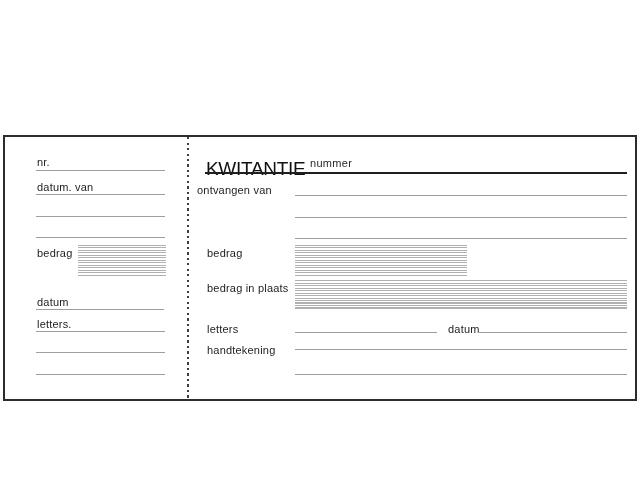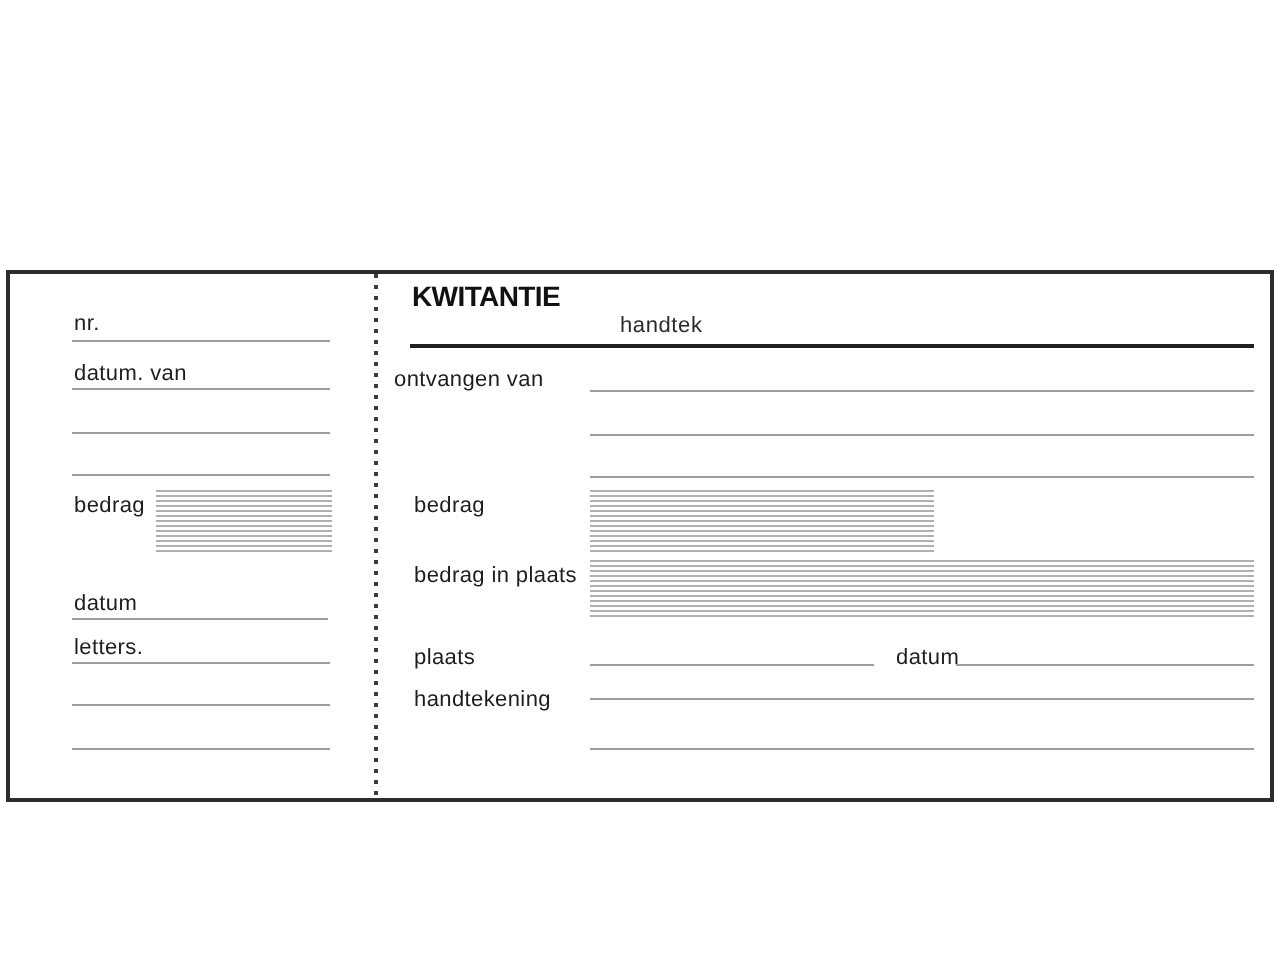--- a/index.html
+++ b/index.html
@@ -47,22 +47,22 @@
       #ffffff 1px, #ffffff 2.5px);
   }
   .perforation{
     position:absolute;left:182px;top:0;width:2px;height:262px;
     background:repeating-linear-gradient(
       to bottom,
       #3c3c3c 0px, #3c3c3c 2px,
       transparent 2px, transparent 5.5px);
   }
   .title{
-    position:absolute;left:201px;top:0;
-    font-size:14px;font-weight:bold;letter-spacing:-0.3px;
+    position:absolute;left:201px;top:21px;
+    font-size:19px;font-weight:normal;letter-spacing:-0.3px;
     color:#111111;line-height:22px;
   }
   .nummer{
     position:absolute;left:305px;top:20px;
     font-size:11px;color:#2a2a2a;letter-spacing:0.3px;
   }
 </style>
 </head>
 <body>
 
@@ -89,35 +89,35 @@
       <div class="rule" style="left:31px;top:194px;width:129px"></div>
 
       <div class="rule" style="left:31px;top:215px;width:129px"></div>
       <div class="rule" style="left:31px;top:237px;width:129px"></div>
     </div>
 
     <div class="perforation"></div>
 
     <div>
       <span class="title">KWITANTIE</span>
-      <span class="nummer">handtek</span>
+      <span class="nummer">nummer</span>
       <div class="title-rule" style="left:200px;top:35px;width:422px"></div>
 
       <span class="lbl" style="left:192px;top:47px">ontvangen van</span>
       <div class="rule" style="left:290px;top:58px;width:332px"></div>
       <div class="rule" style="left:290px;top:80px;width:332px"></div>
       <div class="rule" style="left:290px;top:101px;width:332px"></div>
 
       <span class="lbl" style="left:202px;top:110px">bedrag</span>
       <div class="hatch" style="left:290px;top:108px;width:172px;height:32px"></div>
 
       <span class="lbl" style="left:202px;top:145px">bedrag in plaats</span>
       <div class="hatch" style="left:290px;top:143px;width:332px;height:30px"></div>
 
-      <span class="lbl" style="left:202px;top:186px">plaats</span>
+      <span class="lbl" style="left:202px;top:186px">letters</span>
       <div class="rule" style="left:290px;top:195px;width:142px"></div>
 
       <span class="lbl" style="left:443px;top:186px">datum</span>
       <div class="rule" style="left:473px;top:195px;width:149px"></div>
 
       <span class="lbl" style="left:202px;top:207px">handtekening</span>
       <div class="rule" style="left:290px;top:212px;width:332px"></div>
 
       <div class="rule" style="left:290px;top:237px;width:332px"></div>
     </div>

